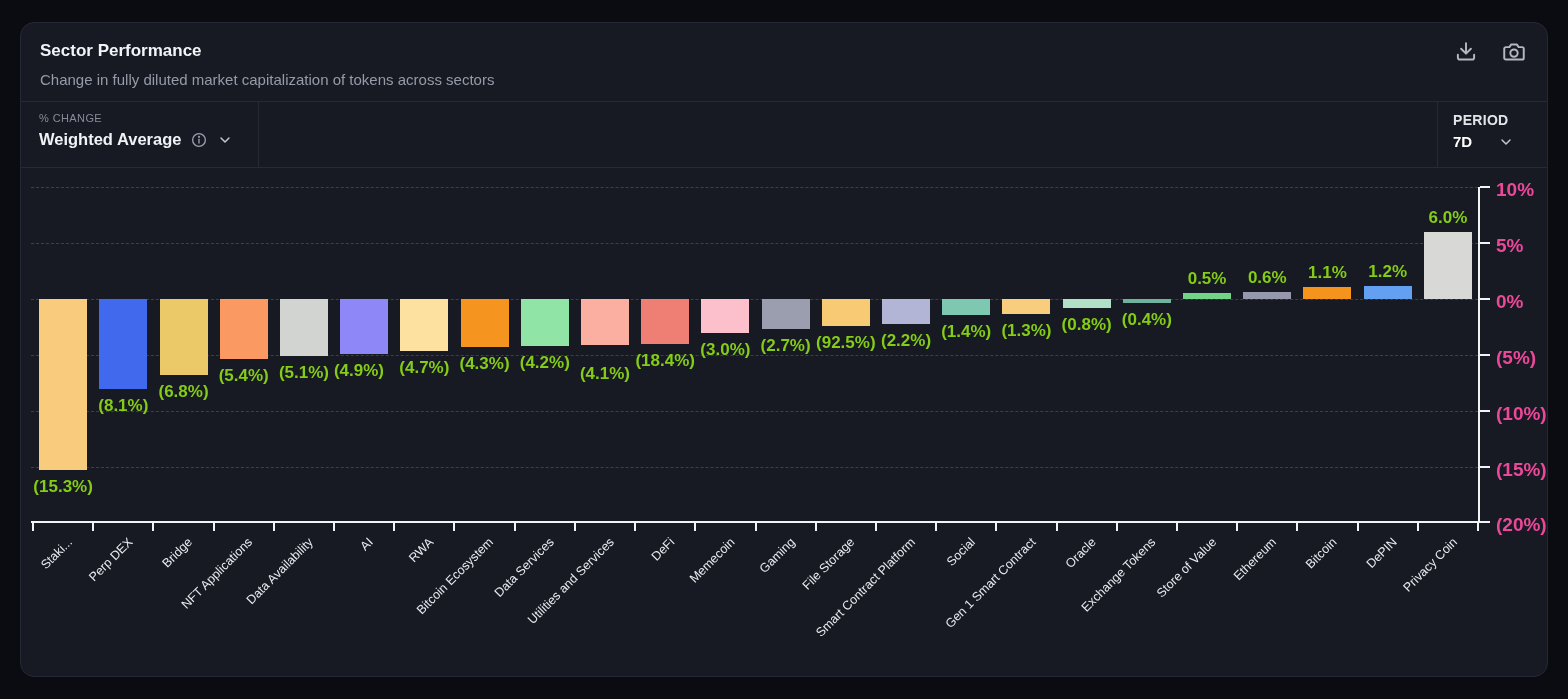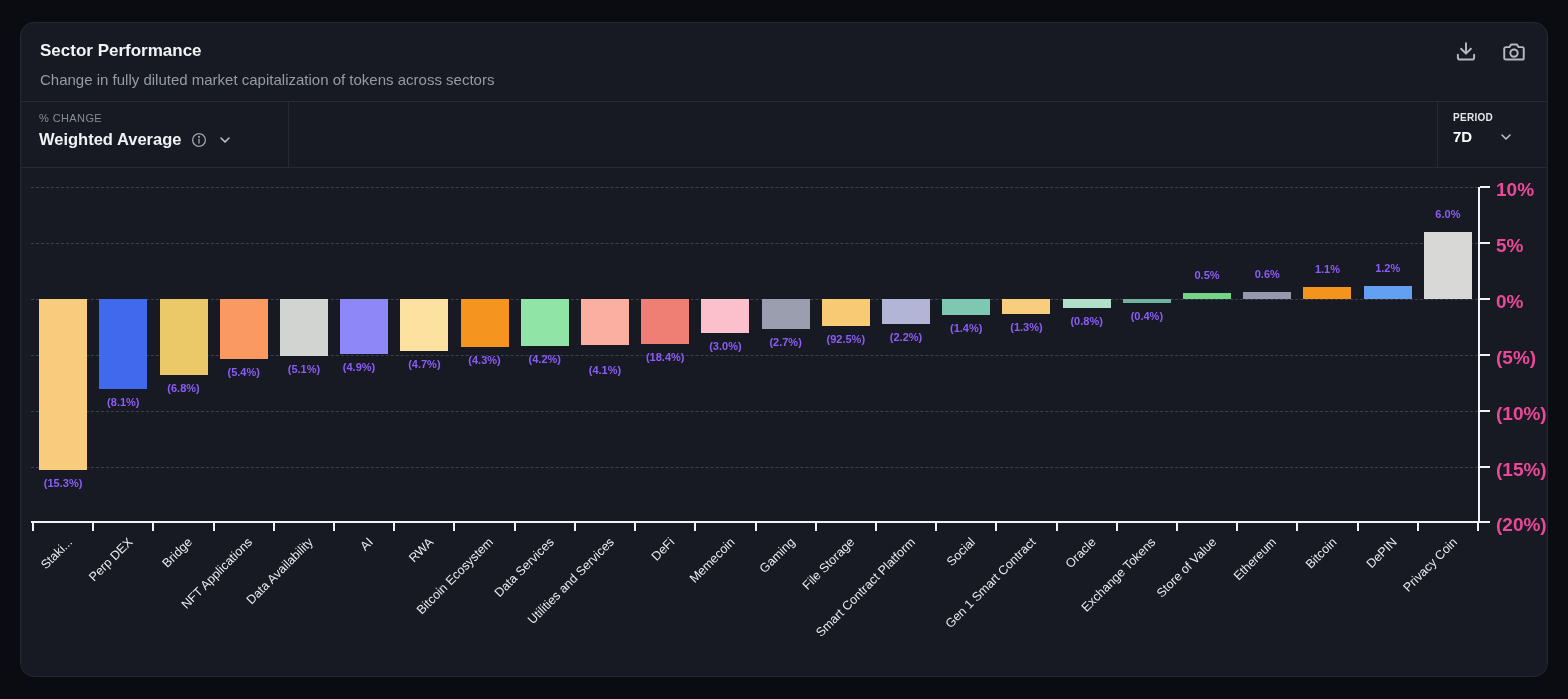--- a/index.html
+++ b/index.html
@@ -8,44 +8,44 @@
     border:1px solid #242836;border-radius:14px;box-sizing:border-box;}
   
   .hdr{position:absolute;left:0;top:0;right:0;height:78px;border-bottom:1px solid #252a36;}
   .hdr-title{position:absolute;left:19px;top:18px;font-size:17px;font-weight:700;color:#f2f4f7;}
   .hdr-sub{position:absolute;left:19px;top:48px;font-size:15px;color:#959ba7;}
   .hdr-icons{position:absolute;right:20px;top:16px;display:flex;gap:22px;}
   .icon-btn{width:26px;height:26px;color:#b4b8c2;cursor:pointer;}
   .icon-btn svg{width:100%;height:100%;}
   
   .controls{position:absolute;left:0;top:78px;right:0;height:66px;border-bottom:1px solid #252a36;}
-  .metric-box{position:absolute;left:0;top:0;width:268px;height:66px;border-right:1px solid #252a36;
+  .metric-box{position:absolute;left:0;top:0;width:238px;height:66px;border-right:1px solid #252a36;
     box-sizing:border-box;padding:11px 0 0 18px;cursor:pointer;}
   .metric-label{font-size:11px;letter-spacing:.4px;color:#868c98;font-weight:500;}
   .metric-value-row{display:flex;align-items:center;gap:9px;margin-top:6px;}
   .metric-value{font-size:16.5px;font-weight:700;color:#f0f2f5;}
   .inline-icon{width:18px;height:18px;color:#9aa0ac;}
   .inline-icon svg{width:100%;height:100%;}
   .chev{width:16px;height:16px;color:#c3c7d0;}
   .chev svg{width:100%;height:100%;}
   .period-box{position:absolute;right:0;top:0;width:110px;height:66px;border-left:1px solid #252a36;
     box-sizing:border-box;padding:11px 0 0 15px;cursor:pointer;}
-  .period-label{font-size:10px;font-weight:600;color:#e3e5ea;letter-spacing:.3px;}
+  .period-label{font-size:14px;font-weight:600;color:#e3e5ea;letter-spacing:.3px;}
   .period-value-row{display:flex;align-items:center;gap:26px;margin-top:5px;}
   .period-value{font-size:15px;font-weight:700;color:#fff;}
   
   #chart-layer{position:absolute;inset:0;}
   .gridline{position:absolute;height:0;border-top:1px dashed #3a4050;}
   .axis-y{position:absolute;width:2px;background:#f2f3f5;}
   .axis-x{position:absolute;height:2px;background:#f2f3f5;}
   .ytick{position:absolute;width:10px;height:2px;background:#f2f3f5;}
   .ytick-label{position:absolute;font-size:19px;font-weight:700;color:#ec4899;white-space:nowrap;}
   .xtick{position:absolute;width:2px;height:9px;background:#f2f3f5;}
   .bar{position:absolute;}
-  .bar-value{position:absolute;font-size:11px;font-weight:700;color:#8b5cf6;text-align:center;white-space:nowrap;}
+  .bar-value{position:absolute;font-size:17px;font-weight:700;color:#84cc16;text-align:center;white-space:nowrap;}
   .x-label{position:absolute;font-size:12.5px;font-weight:500;color:#e8eaee;white-space:nowrap;
     transform:rotate(-45deg);transform-origin:100% 0;}
   
   .watermark{position:absolute;left:674px;top:336px;display:flex;align-items:center;gap:16px;
     opacity:.95;pointer-events:none;}
   .wm-logo{width:52px;height:52px;border-radius:12px;background:#2c313d;position:relative;}
   .wm-logo svg{position:absolute;inset:0;width:100%;height:100%;}
   .wm-text{font-size:40px;font-weight:700;color:#343a49;letter-spacing:.5px;}
 </style>
 </head>

